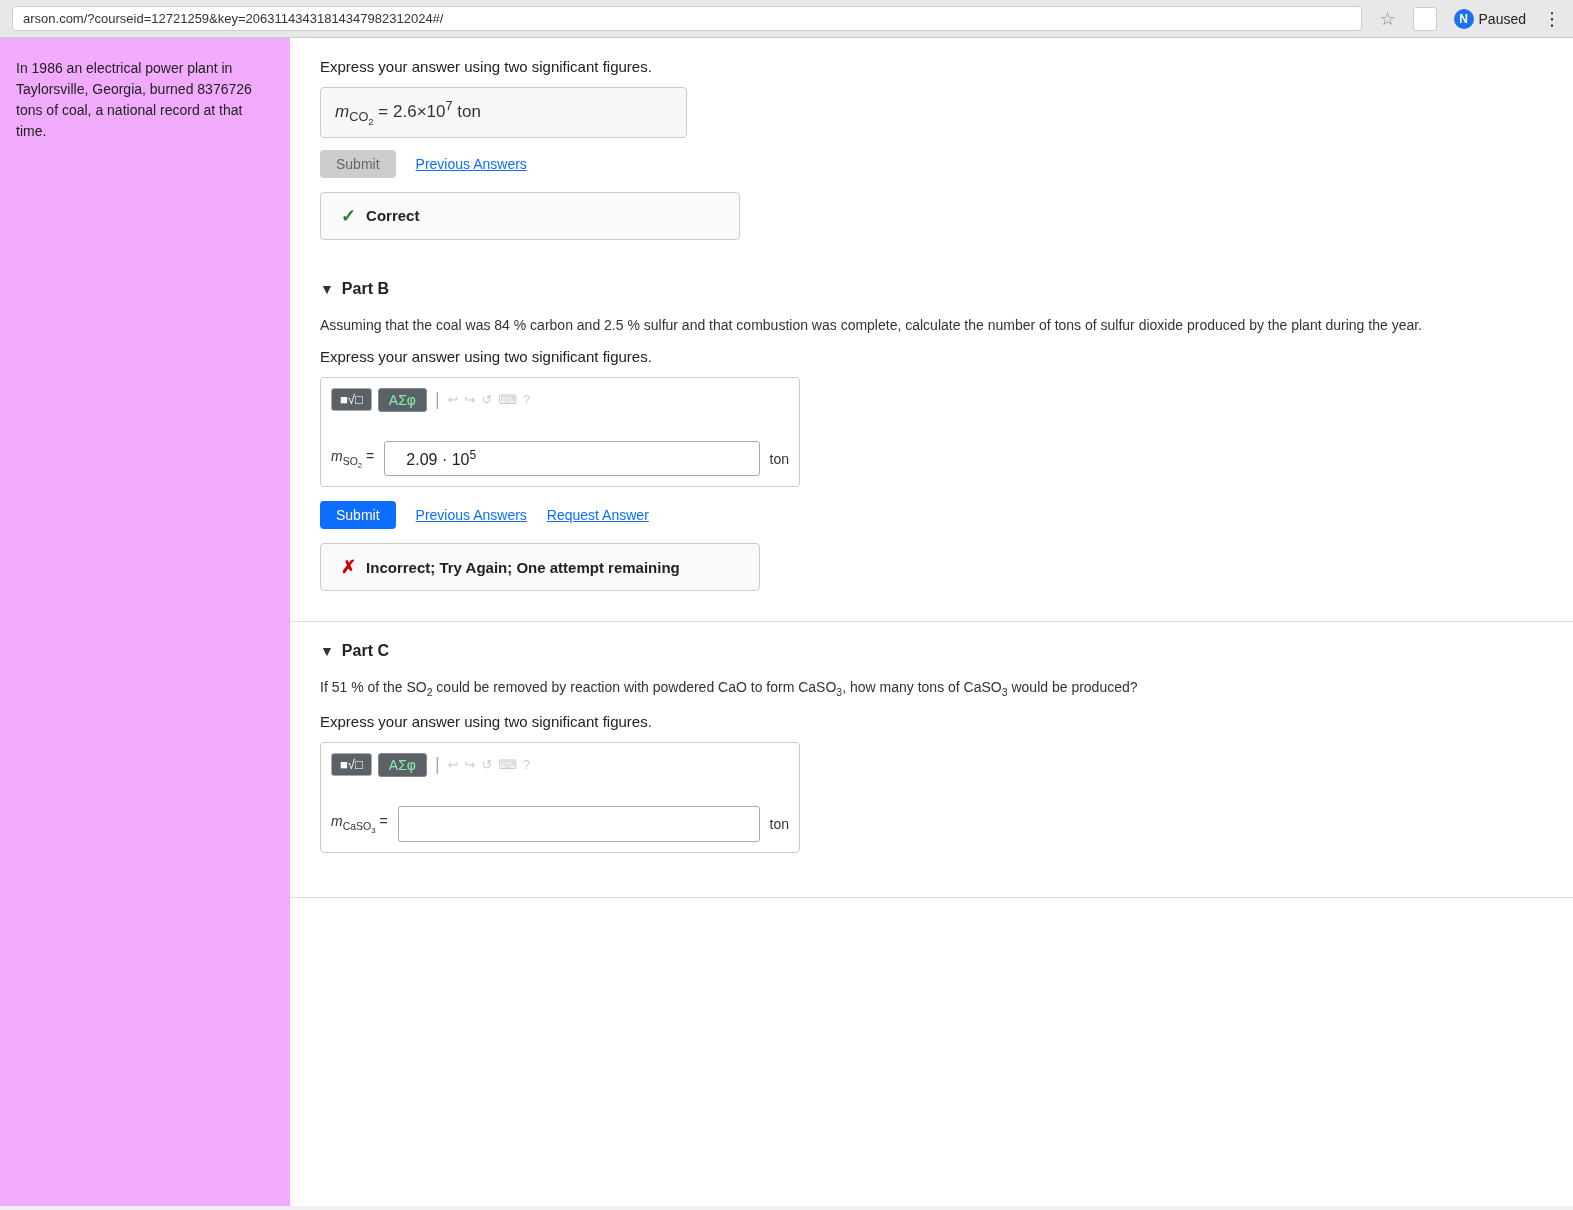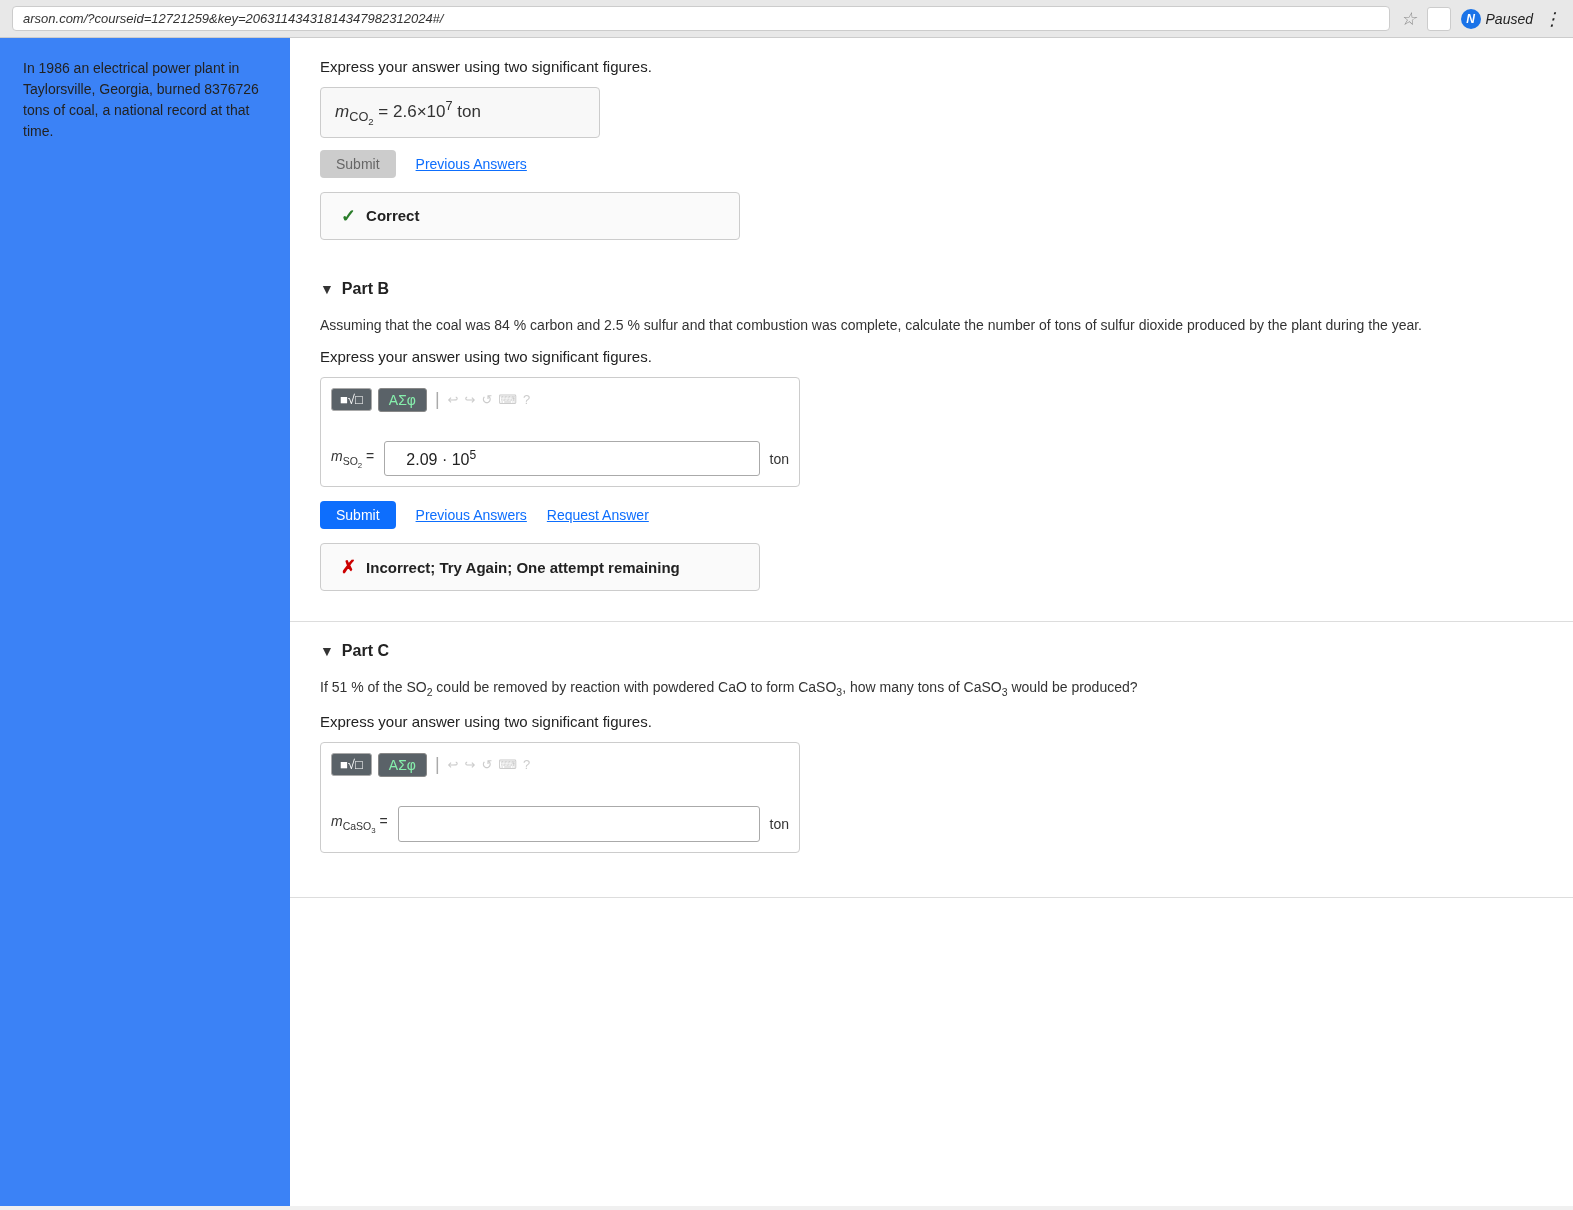--- a/index.html
+++ b/index.html
@@ -9,23 +9,22 @@
       font-size: 15px;
       color: #222;
     }
 
     
     .browser-bar {
       background: #e8e8e8;
       padding: 6px 12px;
       display: flex;
       align-items: center;
-      gap: 10px;
+      gap: 17px;
       border-bottom: 1px solid #ccc;
-      font-style: italic;
     }
     .browser-url {
       flex: 1;
       background: white;
       border: 1px solid #ccc;
       border-radius: 4px;
       padding: 4px 10px;
       font-size: 13px;
       color: #333;
     }
@@ -48,22 +47,22 @@
     }
 
     
     .page-container {
       display: flex;
       min-height: calc(100vh - 42px);
     }
 
     .sidebar {
       width: 290px;
-      background: #3b82f6;
-      padding: 20px 23px;
+      background: #f0abfc;
+      padding: 20px 16px;
       flex-shrink: 0;
     }
 
     .sidebar-text {
       font-size: 14px;
       color: #222;
       line-height: 1.5;
     }
 
     .main-content {
@@ -87,21 +86,21 @@
     .sig-figs-label {
       font-weight: normal;
       font-size: 15px;
       margin-bottom: 12px;
     }
 
     .answer-box {
       border: 1px solid #ccc;
       border-radius: 4px;
       padding: 10px 14px;
-      width: 280px;
+      width: 367px;
       font-size: 15px;
       background: #f8f8f8;
       color: #333;
       margin-bottom: 12px;
     }
 
     .submit-row {
       display: flex;
       align-items: center;
       gap: 20px;

